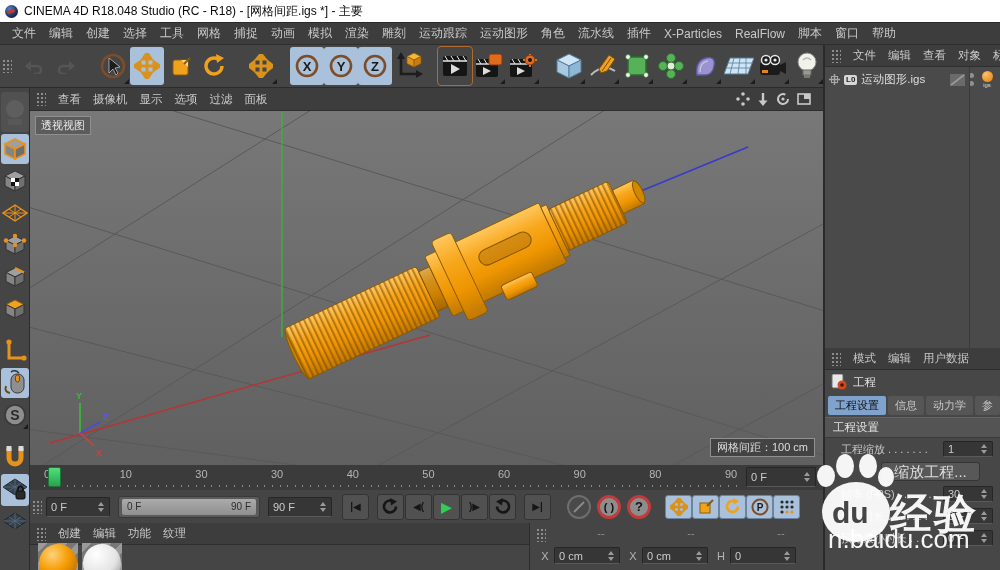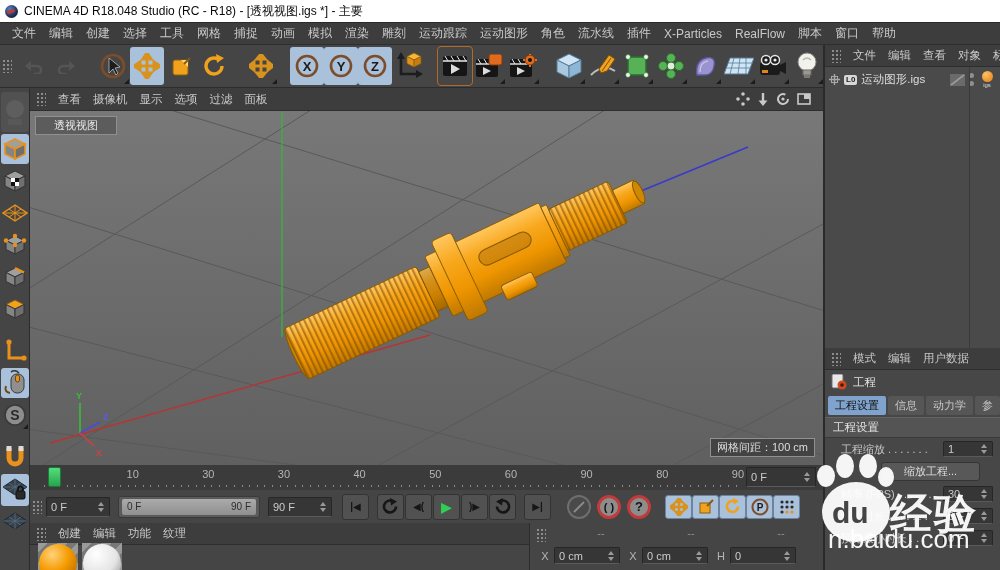--- a/index.html
+++ b/index.html
@@ -24,26 +24,26 @@
   .tsep{width:12px;flex:none;}
   
   .sidebar{left:0;top:88px;width:30px;height:482px;background:#454545;border-right:1px solid #2c2c2c;display:flex;flex-direction:column;align-items:center;padding-top:4px;box-sizing:border-box;}
   .sbtn{width:28px;height:30px;border-radius:3px;display:flex;align-items:center;justify-content:center;flex:none;margin-bottom:2px;position:relative;}
   .sbtn.active{background:#a9c1db;}
   .sgap{height:10px;flex:none;}
   
   .vpmenu{left:30px;top:88px;width:793px;height:23px;}
   .vp-tools{margin-left:auto;display:flex;gap:7px;align-items:center;padding-right:6px;}
   .canvas{left:30px;top:111px;width:793px;height:354px;overflow:hidden;}
-  .viewlabel{left:5px;top:5px;background:#5c5c5c;border:1px solid #8f8f8f;color:#e8e8e8;font-size:11px;padding:1px 18px;}
+  .viewlabel{left:5px;top:5px;background:#5c5c5c;border:1px solid #8f8f8f;color:#e8e8e8;font-size:11px;padding:1px 5px;}
   .gridlabel{right:8px;bottom:8px;background:rgba(62,62,62,.85);border:1px solid #909090;color:#ddd;font-size:11px;padding:1px 6px;}
   
   .timeline{left:30px;top:465px;width:793px;height:25px;background:#3b3b3b;border-bottom:1px solid #2c2c2c;font-size:11px;color:#b5b5b5;}
   .ticks{position:absolute;left:14px;top:3px;width:707px;display:flex;justify-content:space-between;}
-  .ticks span{width:26px;text-align:center;}
+  .ticks span{width:26px;}
   .ruler-dots{position:absolute;left:14px;right:80px;bottom:3px;height:2px;background:repeating-linear-gradient(90deg,#8a8a8a 0 1px,transparent 1px 7.6px);}
   .playhead{position:absolute;left:18px;top:2px;width:13px;height:20px;border-radius:2px;background:linear-gradient(#52de7c,#28a44e);border:1px solid #1c7a38;box-sizing:border-box;}
   .framebox{position:absolute;right:7px;top:2px;width:70px;height:20px;}
   
   .vbox{background:#363636;border:1px solid #262626;border-bottom-color:#5a5a5a;border-radius:2px;color:#ccc;font-size:11px;display:flex;align-items:center;padding:0 4px;box-sizing:border-box;gap:4px;}
   .vbox .txt{flex:1;}
   .spin{width:8px;display:flex;flex-direction:column;align-items:center;gap:2px;flex:none;}
   .spin i{width:0;height:0;border:3px solid transparent;display:block;}
   .spin .up{border-bottom:4px solid #9a9a9a;}
   .spin .dn{border-top:4px solid #9a9a9a;}
@@ -68,35 +68,35 @@
   .rpanel{left:823px;top:45px;width:177px;height:525px;background:#474747;border-left:2px solid #2a2a2a;box-sizing:border-box;}
   .omlist{position:absolute;left:0;top:22px;width:100%;height:281px;background:#4a4a4a;border-bottom:1px solid #ffffff;}
   .objrow{display:flex;align-items:center;gap:4px;padding:4px 4px 0 4px;color:#ddd;font-size:11.5px;}
   .omdivider{position:absolute;left:82px;top:0;bottom:0;width:1px;background:#3a3a3a;}
   .tabs{display:flex;gap:2px;padding:2px 3px;}
   .tab{background:#565656;color:#c9c9c9;font-size:11px;padding:2px 7px;border-radius:2px;white-space:nowrap;}
   .tab.active{background:#7fa3cc;color:#101010;}
   .sechead{background:#545454;border-top:1px solid #646464;border-bottom:1px solid #3a3a3a;color:#e0e0e0;font-size:11.5px;padding:2px 8px;}
   .frow{display:flex;align-items:center;height:22px;padding:0 7px 0 16px;font-size:11px;color:#c6c6c6;gap:4px;}
   .frow .flabel{flex:1;white-space:nowrap;overflow:hidden;}
-  .fbtn{display:block;margin:2px 20px 2px 56px;height:17px;background:#585858;border:1px solid #353535;border-radius:3px;color:#ddd;font-size:11px;text-align:center;line-height:17px;}
+  .fbtn{display:block;margin:2px 20px 2px 56px;height:17px;background:#585858;border:1px solid #353535;border-radius:3px;color:#ddd;font-size:15px;text-align:center;line-height:17px;}
   
   .wm{pointer-events:none;z-index:60;color:rgba(255,255,255,.95);font-weight:bold;}
   
   svg{display:block;}
   .mitem{cursor:default;}
 </style>
 </head>
 <body>
 
 <div id="app">
 
   <div class="abs titlebar">
     <span class="appicon"></span>
-    <span>CINEMA 4D R18.048 Studio (RC - R18) - [透视视图.igs *] - 主要</span>
+    <span>CINEMA 4D R18.048 Studio (RC - R18) - [网格间距.igs *] - 主要</span>
   </div>
 
   <div class="abs menubar">
 
   <span class="menu-item">文件</span>
       <span class="menu-item">编辑</span>
       <span class="menu-item">创建</span>
       <span class="menu-item">选择</span>
       <span class="menu-item">工具</span>
       <span class="menu-item">网格</span>

